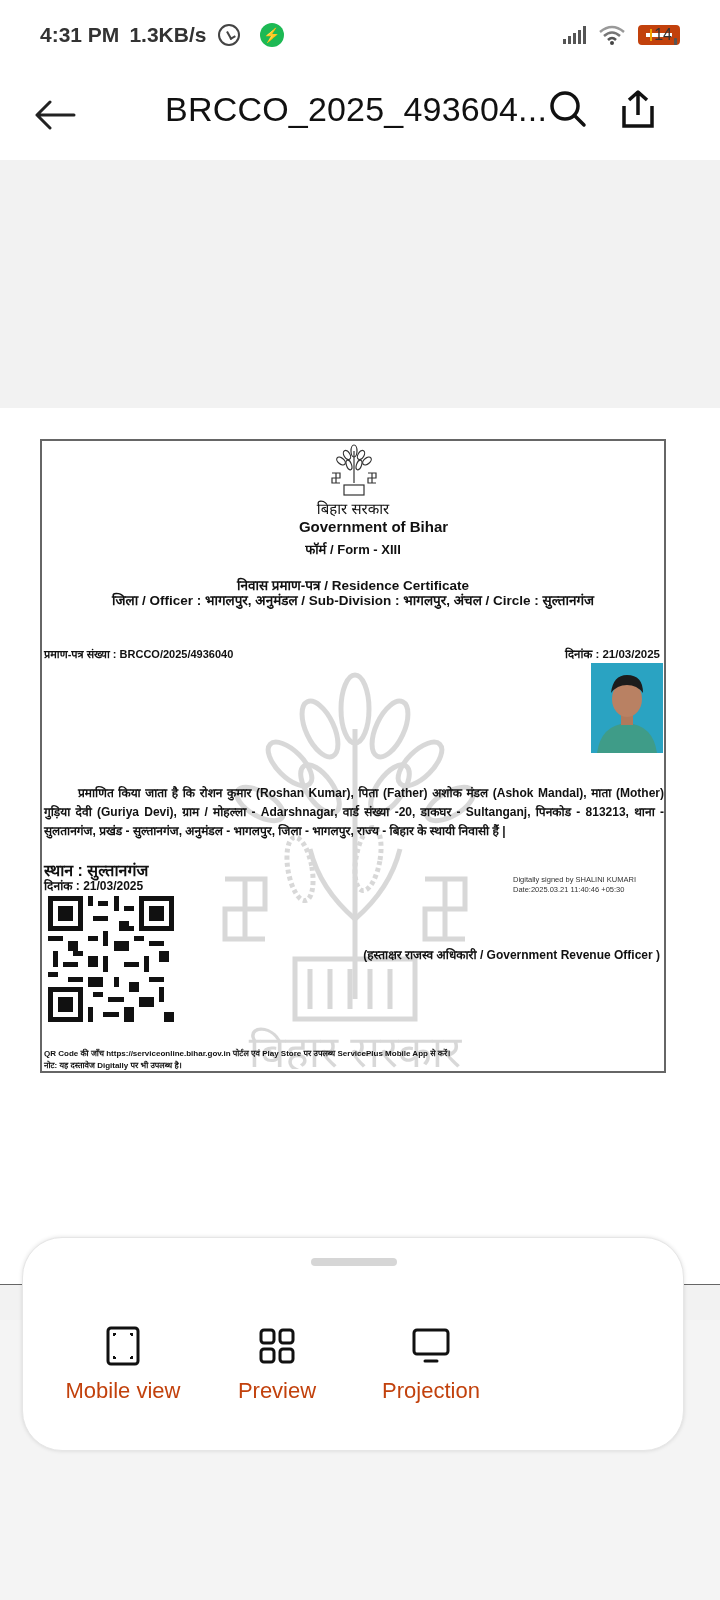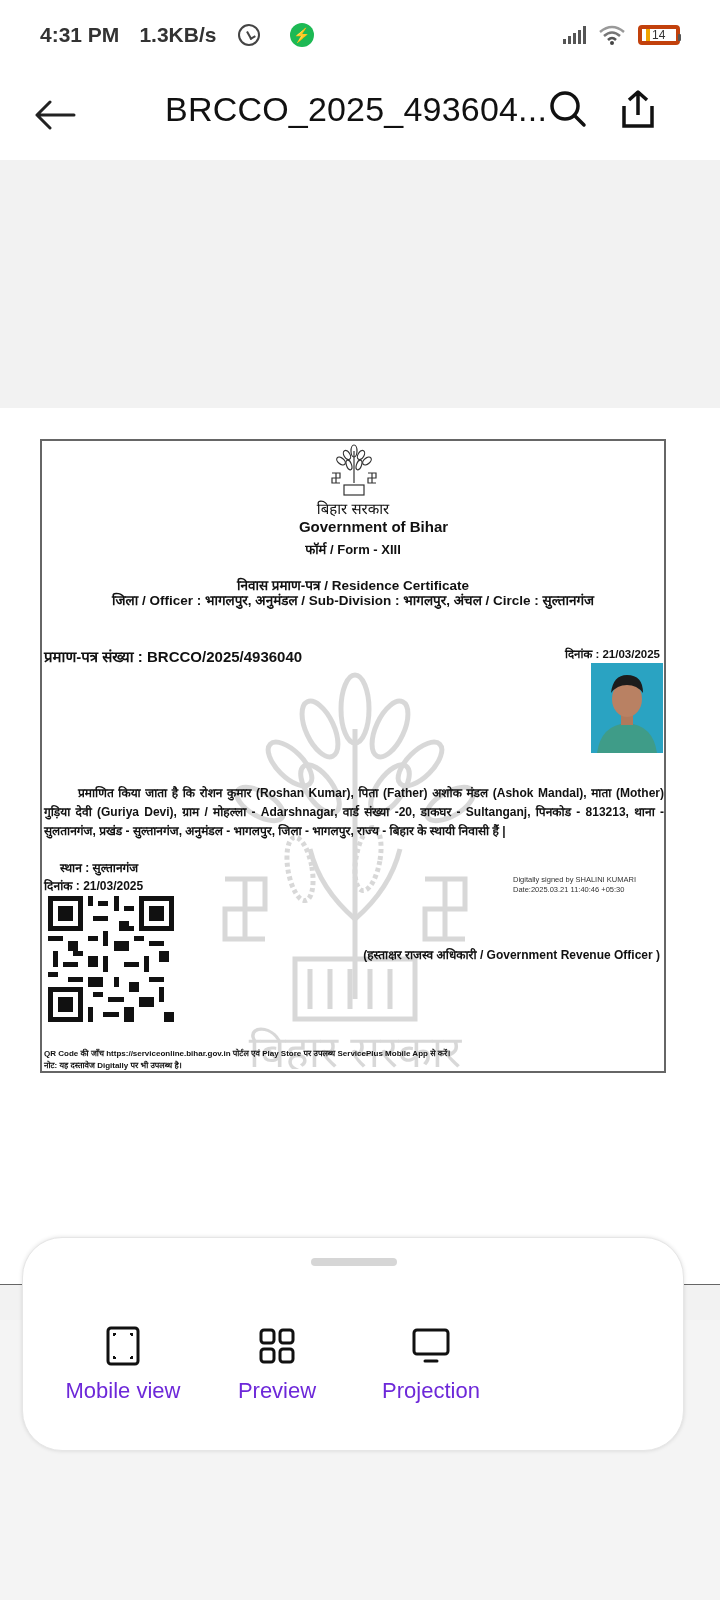--- a/index.html
+++ b/index.html
@@ -1,29 +1,29 @@
 <!DOCTYPE html>
 <html><head>
 <meta charset="utf-8">
 <style>
   * { box-sizing: border-box; margin: 0; padding: 0; }
   html, body { width: 720px; height: 1600px; overflow: hidden; background: #ffffff; font-family: "Liberation Sans", sans-serif; color: #111; }
   .status-bar { position: absolute; left: 0; top: 0; width: 720px; height: 70px; display: flex; align-items: center; padding: 0 40px; font-size: 20px; color: #333; }
-  .status-left { display: flex; align-items: center; gap: 20px; }
+  .status-left { display: flex; align-items: center; gap: 10px; }
   .status-time { font-weight: 600; font-size: 21px; }
   .status-speed { font-weight: 600; font-size: 21px; }
   .alarm-icon { width: 22px; height: 22px; border: 2px solid #444; border-radius: 50%; position: relative; margin-left: 2px; }
   .alarm-icon::after { content: ""; position: absolute; left: 8px; top: 4px; width: 4px; height: 7px; border-left: 2px solid #444; border-bottom: 2px solid #444; transform: rotate(-30deg); }
   .app-badge-icon { width: 24px; height: 24px; border-radius: 50%; background: #1db954; color: #fff; font-size: 14px; display: flex; align-items: center; justify-content: center; font-weight: bold; margin-left: 10px; }
   .status-right { margin-left: auto; display: flex; align-items: center; gap: 12px; }
   .signal-icon { display: flex; align-items: flex-end; gap: 2px; height: 18px; }
   .signal-icon span { width: 3px; background: #555; display: block; }
   .wifi-icon { width: 28px; height: 20px; position: relative; }
   .wifi-icon svg { width: 28px; height: 20px; }
-  .battery-icon { width: 42px; height: 20px; border: 4px solid #c2410c; border-radius: 4px; position: relative; display: flex; align-items: center; font-size: 12px; color: #333; padding-left: 4px; }
+  .battery-icon { width: 42px; height: 20px; border: 8px solid #c2410c; border-radius: 4px; position: relative; display: flex; align-items: center; font-size: 16px; color: #333; padding-left: 4px; }
   .battery-icon::after { content: ""; position: absolute; right: -5px; top: 5px; width: 3px; height: 7px; background: #555; border-radius: 1px; }
   .battery-fill { width: 4px; height: 12px; background: #f0a400; margin-right: 2px; }
 
   .top-bar { position: absolute; left: 0; top: 70px; width: 672px; height: 90px; display: flex; align-items: center; }
   .back-button { position: absolute; left: 32px; top: 22px; width: 46px; height: 46px; display: flex; align-items: center; justify-content: center; cursor: pointer; }
   .doc-title { position: absolute; left: 165px; top: 20px; font-size: 34px; color: #111; white-space: nowrap; letter-spacing: 0.2px; }
   .search-button { position: absolute; left: 545px; top: 16px; width: 46px; height: 46px; cursor: pointer; display: flex; align-items: center; justify-content: center; }
   .share-button { position: absolute; left: 615px; top: 16px; width: 46px; height: 46px; cursor: pointer; display: flex; align-items: center; justify-content: center; }
 
   .viewer-area { position: absolute; left: 0; top: 160px; width: 720px; height: 1160px; background: #f2f2f2; }
@@ -33,37 +33,37 @@
 
   .certificate { position: absolute; left: 40px; top: 439px; width: 626px; height: 634px; border: 2px solid #666; background: #fff; overflow: hidden; }
   .watermark { position: absolute; left: 178px; top: 228px; width: 270px; height: 400px; opacity: 0.28; }
   .emblem { position: absolute; left: 287px; top: 2px; width: 50px; height: 54px; }
   .cert-text { position: absolute; left: 0; width: 100%; text-align: center; font-weight: bold; color: #111; }
   .hindi-title { top: 57px; font-size: 15px; font-weight: normal; }
   .gov-title { top: 77px; font-size: 15px; padding-left: 41px; }
   .form-title { top: 99px; font-size: 13px; }
   .cert-type { top: 135px; font-size: 13.5px; }
   .district-line { top: 150px; font-size: 13.5px; }
-  .cert-no { position: absolute; left: 2px; top: 205px; font-size: 15px; font-weight: bold; text-align: right; }
+  .cert-no { position: absolute; left: 2px; top: 205px; font-size: 11px; font-weight: bold; text-align: right; }
   .cert-date { position: absolute; right: 4px; top: 205px; font-size: 11.5px; font-weight: bold; }
   .photo { position: absolute; left: 549px; top: 222px; width: 72px; height: 90px; background: #2aa3c2; overflow: hidden; }
   .body-text { position: absolute; left: 2px; top: 343px; width: 620px; font-size: 12px; line-height: 19px; font-weight: bold; text-indent: 34px; text-align: justify; }
-  .place { position: absolute; left: 18px; top: 418px; font-size: 12px; font-weight: bold; text-align: right; }
+  .place { position: absolute; left: 2px; top: 418px; font-size: 16px; font-weight: bold; text-align: right; }
   .issue-date { position: absolute; left: 2px; top: 436px; font-size: 12px; font-weight: bold; }
   .qr-code { position: absolute; left: 6px; top: 455px; width: 126px; height: 126px; }
   .sig-block { position: absolute; left: 471px; top: 434px; font-size: 7.5px; line-height: 10px; color: #333; }
   .sig-title { position: absolute; right: 4px; top: 505px; font-size: 12px; font-weight: bold; }
   .note1 { position: absolute; left: 2px; top: 606px; font-size: 8px; font-weight: bold; white-space: nowrap; }
   .note2 { position: absolute; left: 2px; top: 618px; font-size: 8px; font-weight: bold; white-space: nowrap; }
 
   .bottom-sheet { position: absolute; left: 22px; top: 1237px; width: 662px; height: 214px; background: #fff; border-radius: 40px; box-shadow: 0 0 4px rgba(0,0,0,0.12); border: 1px solid #e6e6e6; }
   .drag-handle { position: absolute; left: 288px; top: 20px; width: 86px; height: 8px; background: #d6d6d6; border-radius: 4px; }
   .sheet-action { position: absolute; top: 88px; width: 150px; height: 100px; cursor: pointer; display: flex; flex-direction: column; align-items: center; }
   .sheet-action .ico { width: 40px; height: 40px; display: flex; align-items: center; justify-content: center; }
-  .sheet-action .lbl { margin-top: 12px; font-size: 22px; color: #6d28d9; white-space: nowrap; }
+  .sheet-action .lbl { margin-top: 12px; font-size: 22px; color: #c2410c; white-space: nowrap; }
 </style>
 </head>
 <body>
 
 <div class="status-bar">
   <div class="status-left">
     <span class="status-time">4:31 PM</span>
     <span class="status-speed">1.3KB/s</span>
     <span class="alarm-icon"></span>
     <span class="app-badge-icon">⚡</span>

